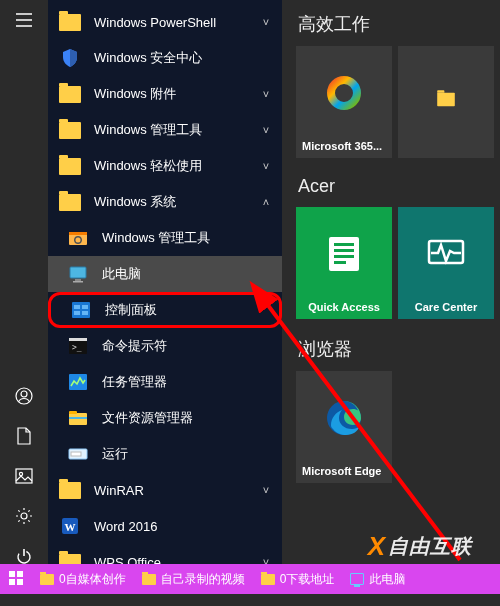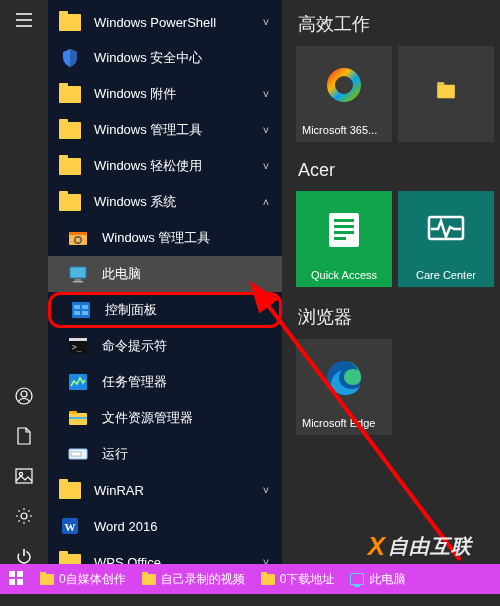--- a/index.html
+++ b/index.html
@@ -25,21 +25,21 @@
   .app-icon { width:24px; height:24px; margin-right:12px; display:flex; align-items:center; justify-content:center; flex-shrink:0; }
   .folder { width:22px; height:17px; background:#ffcf48; border-radius:1px; position:relative; }
   .folder::before { content:""; position:absolute; top:-3px; left:0; width:9px; height:3px; background:#ffcf48; border-radius:1px 1px 0 0; }
   .app-label { flex:1; white-space:nowrap; overflow:hidden; text-overflow:ellipsis; }
   .chev { width:16px; text-align:center; color:#ccc; font-size:11px; }
   .highlight-box { border:3px solid #ff0000; border-radius:12px; }
   
   .tiles { flex:1; background:#2b2b2b; padding:8px 0 0 14px; overflow:hidden; }
   .group-title { font-size:18px; color:#eee; margin:4px 0 10px 2px; }
   .tile-row { display:flex; gap:6px; margin-bottom:18px; }
-  .tile { width:96px; height:96px; display:flex; flex-direction:column; align-items:center; justify-content:space-between; padding-bottom:6px; cursor:pointer; position:relative; }
+  .tile { width:96px; height:112px; display:flex; flex-direction:column; align-items:center; justify-content:space-between; padding-bottom:6px; cursor:pointer; position:relative;font-weight:bold; }
   .tile .tname { font-size:11px; color:#fff; width:100%; text-align:left; padding:0 6px; white-space:nowrap; overflow:hidden; text-overflow:ellipsis; }
   .tile.center .tname { text-align:center; }
   .tile .ticon { flex:1; display:flex; align-items:center; justify-content:center; }
   
   .taskbar { position:absolute; bottom:12px; left:0; right:0; height:30px; background:#d946ef; display:flex; align-items:flex-start; }
   .tb-item { height:30px; display:flex; align-items:center; padding:0 8px; cursor:pointer; color:#fff; font-size:12px; gap:5px; }
   .tb-folder { width:14px; height:11px; background:#ffcf48; border-radius:1px; position:relative; flex-shrink:0; }
   .tb-folder::before { content:""; position:absolute; top:-2px; left:0; width:6px; height:2px; background:#ffcf48; }
   .tb-pc { width:14px; height:12px; border:1px solid #6cf; border-radius:1px; position:relative; }
   .tb-pc::after { content:""; position:absolute; bottom:-3px; left:3px; width:6px; height:2px; background:#6cf; }

